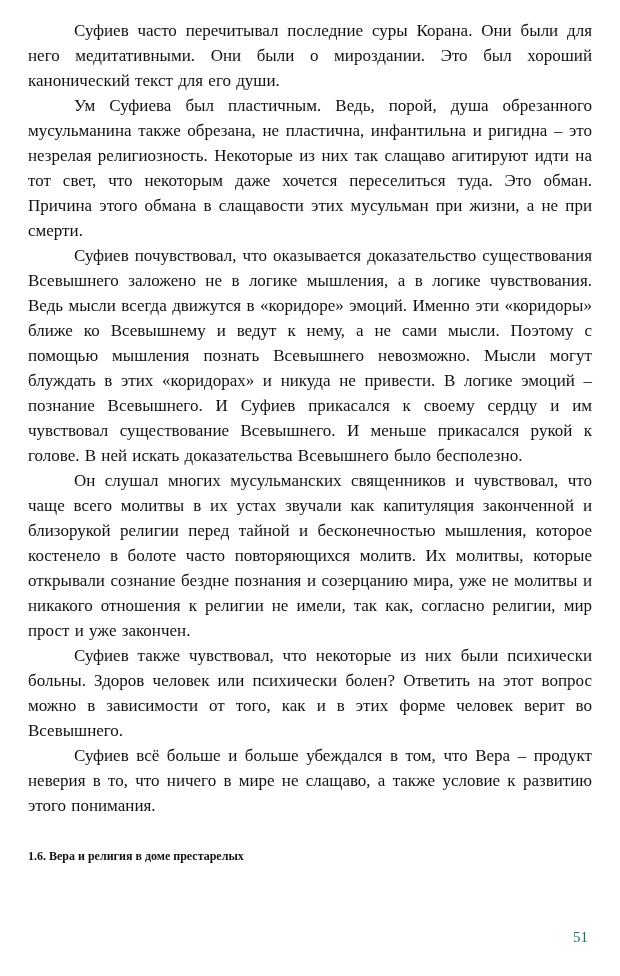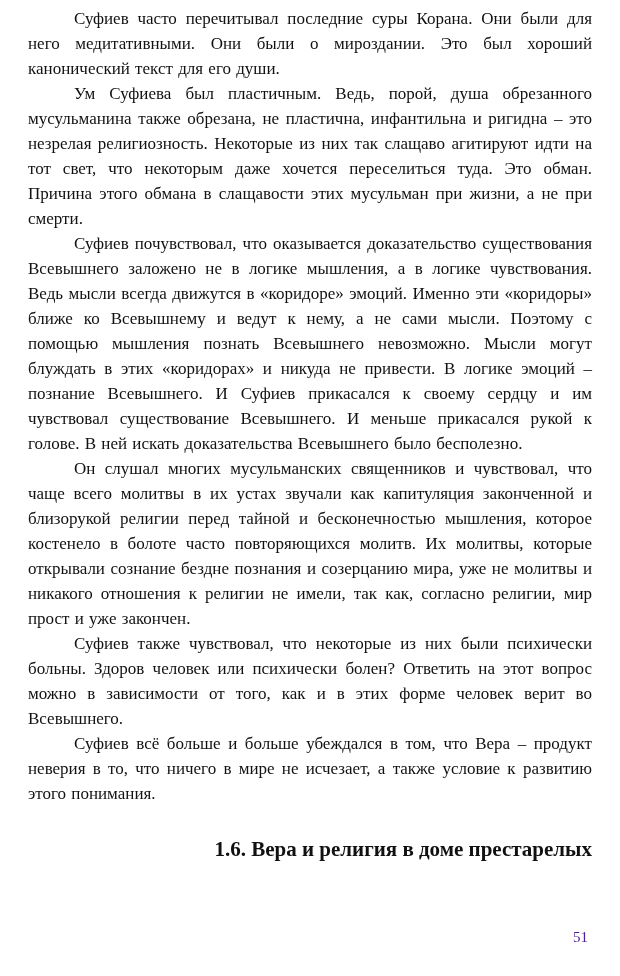--- a/index.html
+++ b/index.html
@@ -6,38 +6,38 @@
     margin: 0;
     padding: 0;
     background: #ffffff;
   }
   .page {
     position: relative;
     width: 620px;
     height: 976px;
     background: #ffffff;
     box-sizing: border-box;
-    padding: 6px 28px 0 28px;
+    padding: 18px 28px 0 28px;
     font-family: "Liberation Serif", "DejaVu Serif", serif;
     color: #111111;
     overflow: hidden;
   }
   .body-text p {
     margin: 0;
     font-size: 17px;
     line-height: 25px;
     text-align: justify;
     text-indent: 46px;
     word-spacing: 1px;
   }
   .section-heading {
     margin: 31px 0 30px 0;
-    font-size: 21px;
+    font-size: 12px;
     font-weight: bold;
-    text-align: right;
+    text-align: left;
     text-indent: 0;
   }
   .dropcap-paragraph {
     margin: 0;
     font-size: 17px;
     line-height: 25px;
     text-align: justify;
     text-indent: 46px;
     word-spacing: 1px;
   }
@@ -47,33 +47,33 @@
     font-style: italic;
     line-height: 0;
     vertical-align: -2px;
     padding-right: 2px;
   }
   .page-number {
     position: absolute;
     right: 32px;
     bottom: 30px;
     font-size: 15px;
-    color: #4c1d95;
+    color: #0f766e;
   }
 </style>
 </head>
 <body>
 
 <div class="page">
   <div class="body-text">
     <p>Суфиев часто перечитывал последние суры Корана. Они были для него медитативными. Они были о мироздании. Это был хороший канонический текст для его души.</p>
     <p>Ум Суфиева был пластичным. Ведь, порой, душа обрезанного мусульманина также обрезана, не пластична, инфантильна и ригидна – это незрелая религиозность. Некоторые из них так слащаво агитируют идти на тот свет, что некоторым даже хочется переселиться туда. Это обман. Причина этого обмана в слащавости этих мусульман при жизни, а не при смерти.</p>
     <p>Суфиев почувствовал, что оказывается доказательство существования Всевышнего заложено не в логике мышления, а в логике чувствования. Ведь мысли всегда движутся в «коридоре» эмоций. Именно эти «коридоры» ближе ко Всевышнему и ведут к нему, а не сами мысли. Поэтому с помощью мышления познать Всевышнего невозможно. Мысли могут блуждать в этих «коридорах» и никуда не привести. В логике эмоций – познание Всевышнего. И Суфиев прикасался к своему сердцу и им чувствовал существование Всевышнего. И меньше прикасался рукой к голове. В ней искать доказательства Всевышнего было бесполезно.</p>
     <p>Он слушал многих мусульманских священников и чувствовал, что чаще всего молитвы в их устах звучали как капитуляция законченной и близорукой религии перед тайной и бесконечностью мышления, которое костенело в болоте часто повторяющихся молитв. Их молитвы, которые открывали сознание бездне познания и созерцанию мира, уже не молитвы и никакого отношения к религии не имели, так как, согласно религии, мир прост и уже закончен.</p>
     <p>Суфиев также чувствовал, что некоторые из них были психически больны. Здоров человек или психически болен? Ответить на этот вопрос можно в зависимости от того, как и в этих форме человек верит во Всевышнего.</p>
-    <p>Суфиев всё больше и больше убеждался в том, что Вера – продукт неверия в то, что ничего в мире не исчезает, а также условие к развитию этого понимания.</p>
+    <p>Суфиев всё больше и больше убеждался в том, что Вера – продукт неверия в то, что ничего в мире не слащаво, а также условие к развитию этого понимания.</p>
 
     <h2 class="section-heading">1.6. Вера и религия в доме престарелых</h2>
 
   </div>
 
   <div class="page-number">51</div>
 </div>
 
 </body></html>

